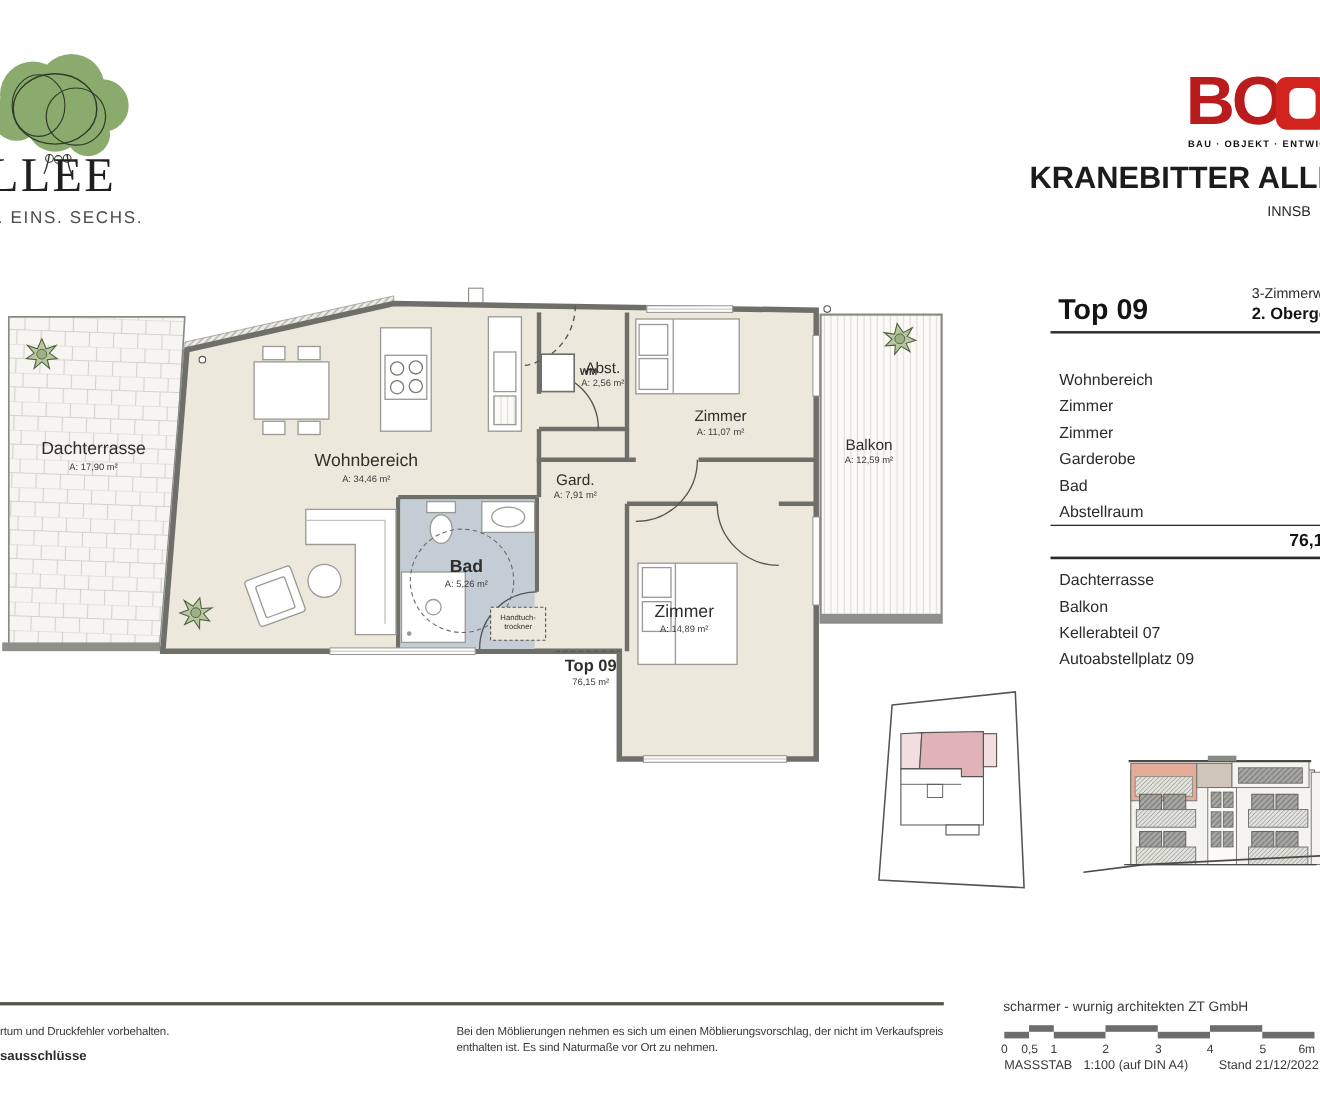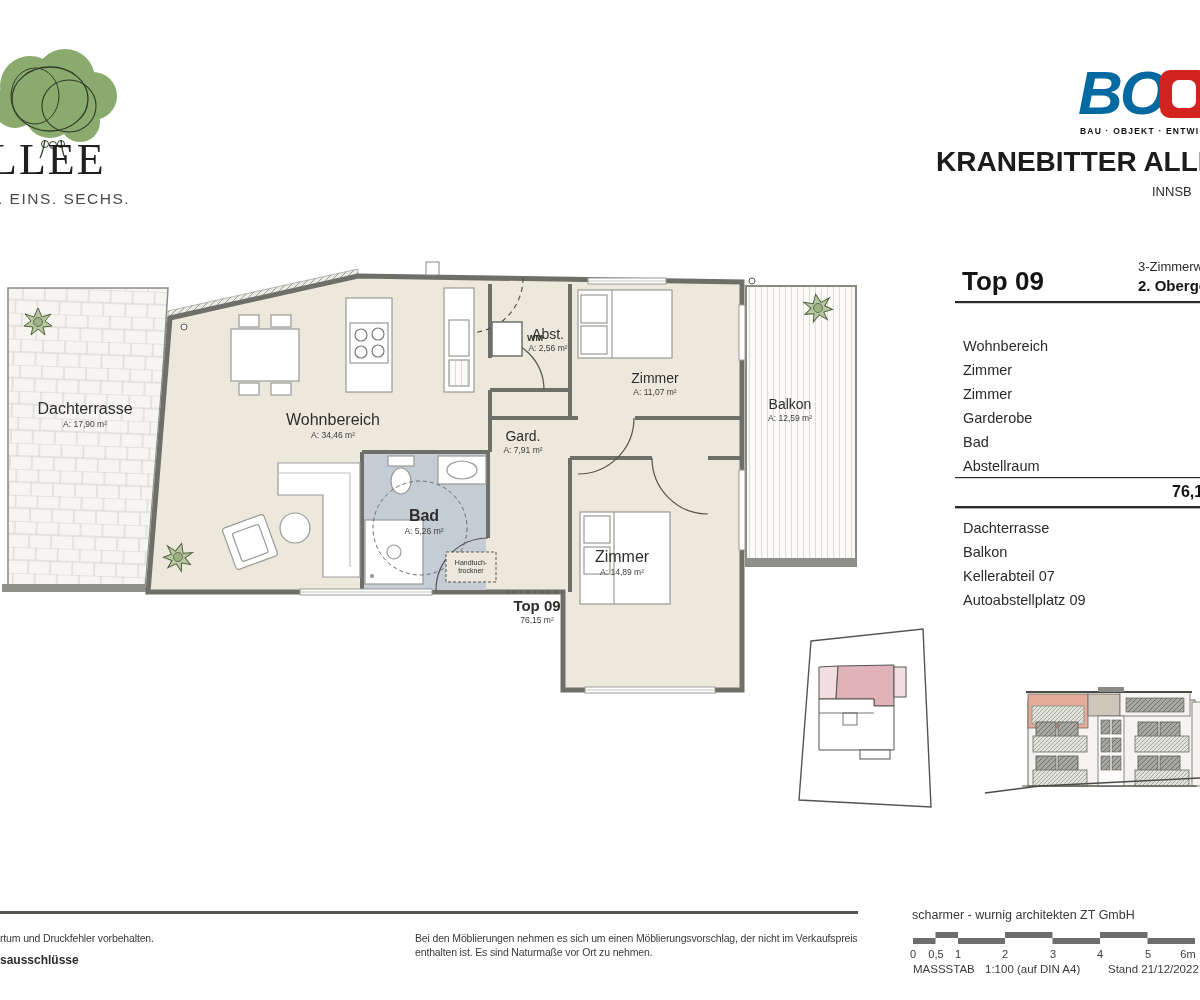--- a/index.html
+++ b/index.html
@@ -2,21 +2,21 @@
 <html><head>
 <meta charset="utf-8">
 <style>
   html,body{margin:0;padding:0;background:#ffffff;}
   #page{position:relative;width:1200px;height:1000px;background:#ffffff;overflow:hidden;
         font-family:"Liberation Sans",sans-serif;color:#2b2b29;}
   .abs{position:absolute;}
   
   .brand-name{font-family:"Liberation Serif",serif;font-size:44px;letter-spacing:2px;color:#1f1f1f;}
   .brand-tagline{font-size:15.5px;letter-spacing:1.5px;color:#4a4a4a;}
-  .boe-letters{font-size:62px;font-weight:800;letter-spacing:-3px;color:#0369a1;line-height:1;font-style:italic;}
+  .boe-letters{font-size:62px;font-weight:800;letter-spacing:-3px;color:#b91c1c;line-height:1;}
   .boe-glyph{width:48px;height:48px;background:#d2231e;border-radius:10px;}
   .boe-glyph-hole{position:absolute;left:12px;top:10px;width:24px;height:28px;background:#ffffff;border-radius:7px;}
   .boe-tagline{font-size:8.5px;font-weight:bold;letter-spacing:1.2px;color:#111111;white-space:nowrap;}
   .project-title{font-size:28px;font-weight:bold;color:#1c1c1c;white-space:nowrap;}
   .project-city{font-size:13px;color:#2b2b29;}
   
   .room-label{transform:translateX(-50%);text-align:center;white-space:nowrap;}
   .rl-name{display:block;font-size:14px;color:#2e2e2b;}
   .rl-area{display:block;font-size:8.5px;color:#3c3c3a;margin-top:1px;}
   .big .rl-name{font-size:16px;}

